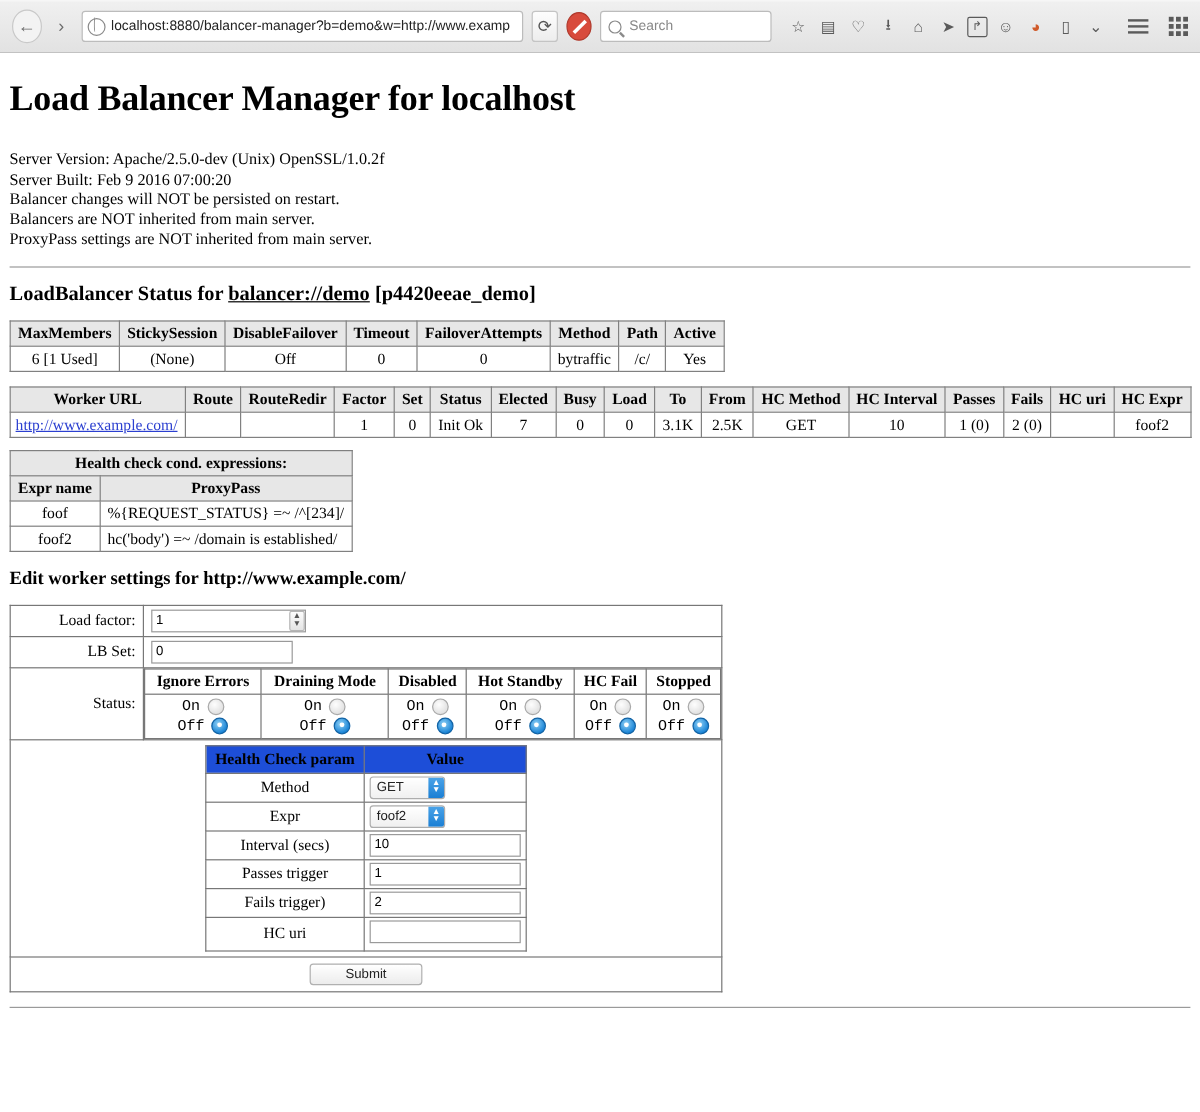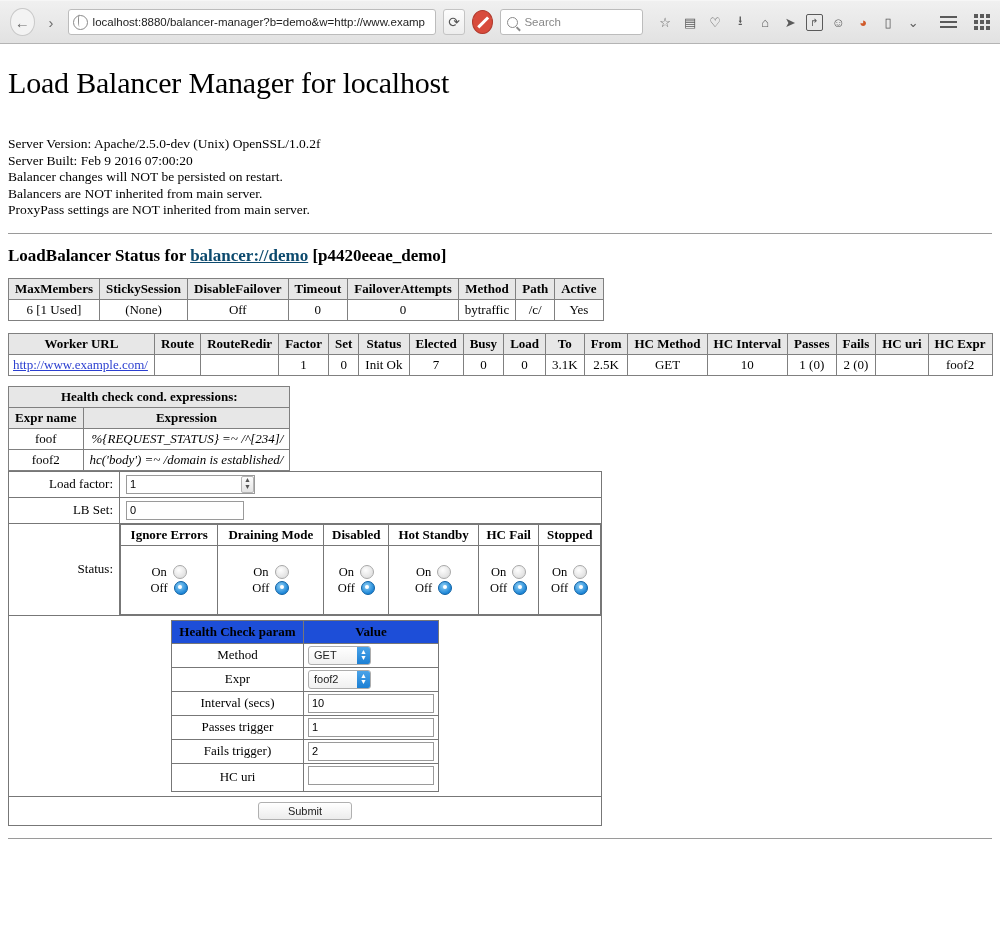--- a/index.html
+++ b/index.html
@@ -243,41 +243,41 @@
 
   
   .page {
     padding: 16px 8px 8px 8px;
     font-family: "Liberation Serif", serif;
     color: #000;
   }
   h1.page-title {
     font-family: "Liberation Serif", serif;
     font-size: 30px;
-    font-weight: normal;
-    margin: 6px 0 36px 0;
+    font-weight: bold;
+    margin: 6px 0 25px 0;
     letter-spacing: -0.2px;
   }
   .serverinfo {
     font-size: 13.5px;
     line-height: 16.5px;
     margin-bottom: 14px;
   }
   hr.sep {
     border: none;
     border-top: 1px solid #9a9a9a;
     margin: 10px 0 12px 0;
   }
   h3.section {
     font-size: 17px;
     font-weight: bold;
     margin: 10px 0 12px 0;
   }
   h3.section a {
-    color: #0c4a6e;
+    color: #000000;
   }
   h3.small-section {
     font-size: 15.5px;
     font-weight: bold;
     margin: 14px 0 12px 0;
   }
 
   table.grid {
     border-collapse: collapse;
     font-size: 13px;
@@ -294,21 +294,21 @@
     background: #e7e7e7;
     font-weight: bold;
   }
   table.grid td a {
     color: #2b3fd0;
     text-decoration: underline;
   }
   .worker-table td.urlcell { text-align: left; padding-left: 4px; }
 
   table.hc-expr th { background: #e7e7e7; }
-  table.hc-expr td.expr { text-align: right; font-family: "Liberation Serif", serif; font-style: italic; }
+  table.hc-expr td.expr { text-align: left; font-family: "Liberation Serif", serif; }
   table.hc-expr td.name { text-align: center; }
 
   
   table.form {
     border-collapse: collapse;
     font-size: 13px;
     font-family: "Liberation Serif", serif;
     width: 594px;
     table-layout: fixed;
   }
@@ -368,21 +368,22 @@
     border: 1px solid #777;
     background: #fff;
     font-weight: bold;
     padding: 2px 4px;
     text-align: center;
     white-space: nowrap;
   }
   table.status-sub td {
     border: 1px solid #777;
     text-align: center;
-    padding: 18px 4px;
+    padding: 2px 4px;
+    font-family: Liberation Mono, monospace;
   }
   .radio-line {
     display: flex;
     align-items: center;
     justify-content: center;
     gap: 6px;
     line-height: 16px;
     font-size: 12.5px;
   }
   .radio {
@@ -636,35 +637,36 @@
 
   <div style="height:10px"></div>
 
   <table class="grid hc-expr">
     <thead>
       <tr>
         <th colspan="2">Health check cond. expressions:</th>
       </tr>
       <tr>
         <th>Expr name</th>
-        <th>Expression</th>
+        <th>ProxyPass</th>
       </tr>
     </thead>
     <tbody>
       <tr>
         <td class="name">foof</td>
         <td class="expr">%{REQUEST_STATUS} =~ /^[234]/</td>
       </tr>
       <tr>
         <td class="name">foof2</td>
         <td class="expr">hc('body') =~ /domain is established/</td>
       </tr>
     </tbody>
   </table>
 
+  <h3 class="small-section">Edit worker settings for http://www.example.com/</h3>
 
   <table class="form">
     <tbody>
       <tr>
         <td class="label-cell">Load factor:</td>
         <td class="indent-1">
           <span class="field-wrap">
             <span class="txtinput withspin">1</span>
             <span class="spin">▲<br>▼</span>
           </span>

